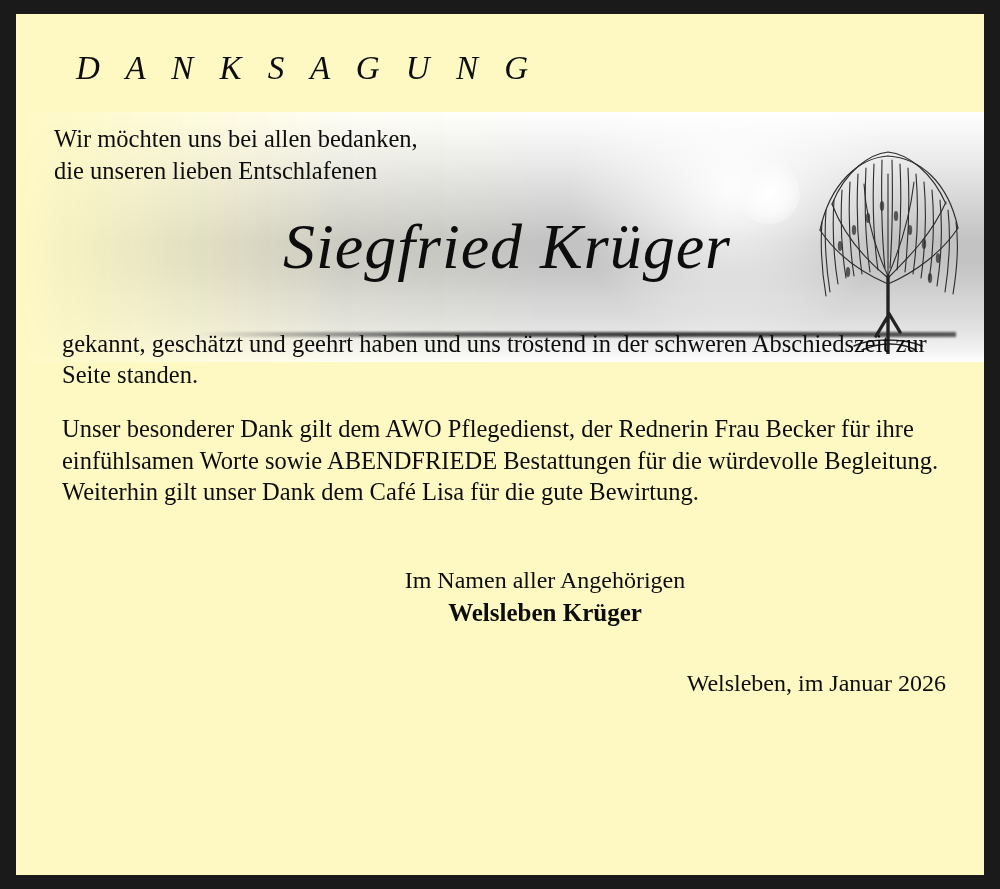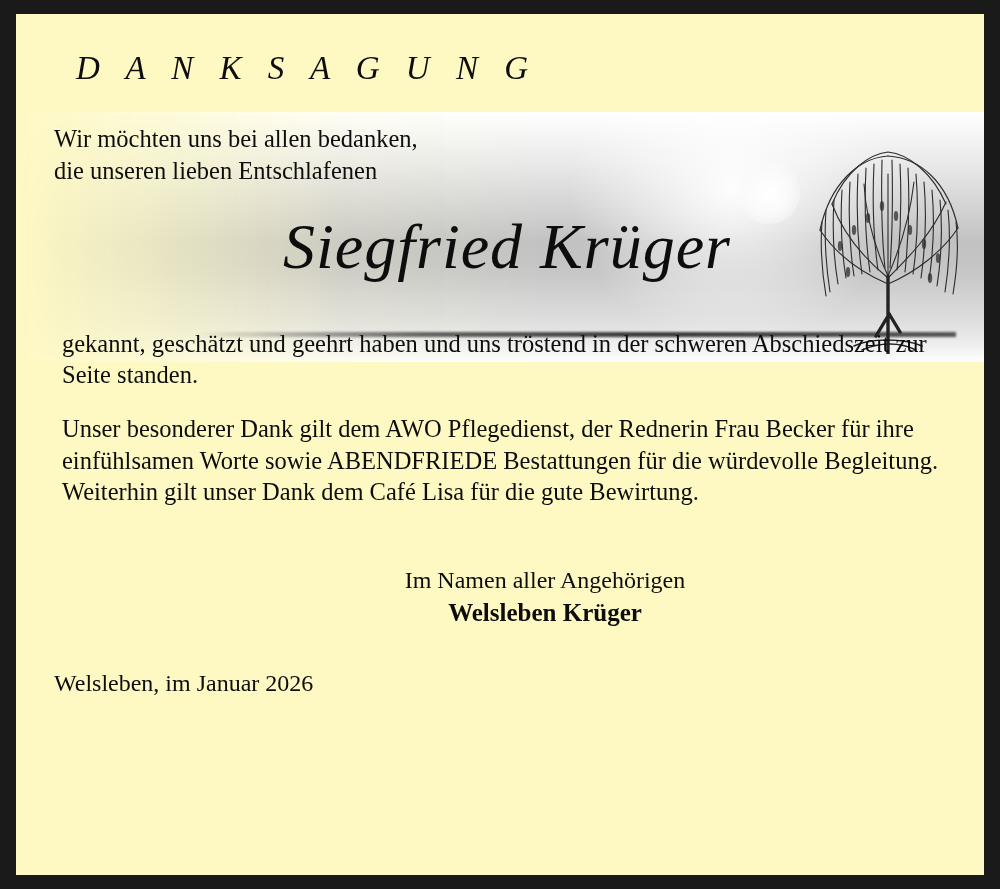--- a/index.html
+++ b/index.html
@@ -135,20 +135,21 @@
     line-height: 1.35;
   }
   .closing .signer {
     font-weight: bold;
     font-size: 25px;
   }
 
   .place {
     margin-top: 40px;
     font-size: 24px;
+    text-align: right;
   }
 </style>
 </head>
 <body>
 
 <div class="page">
   <div class="card">
 
     <div class="sky"></div>
     <div class="sun"></div>

